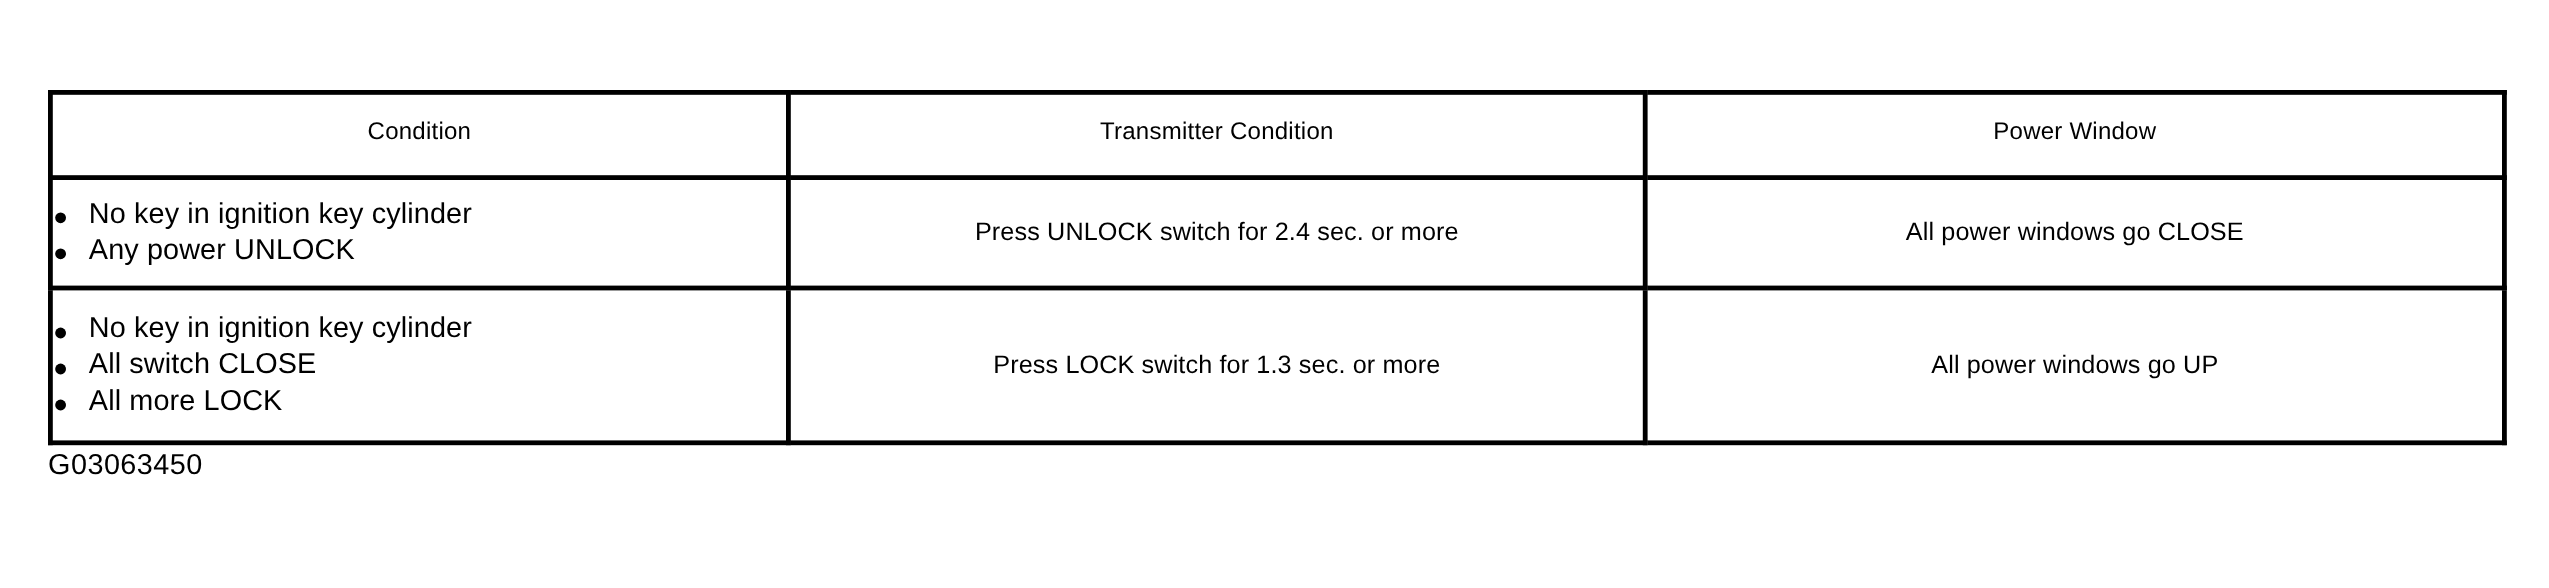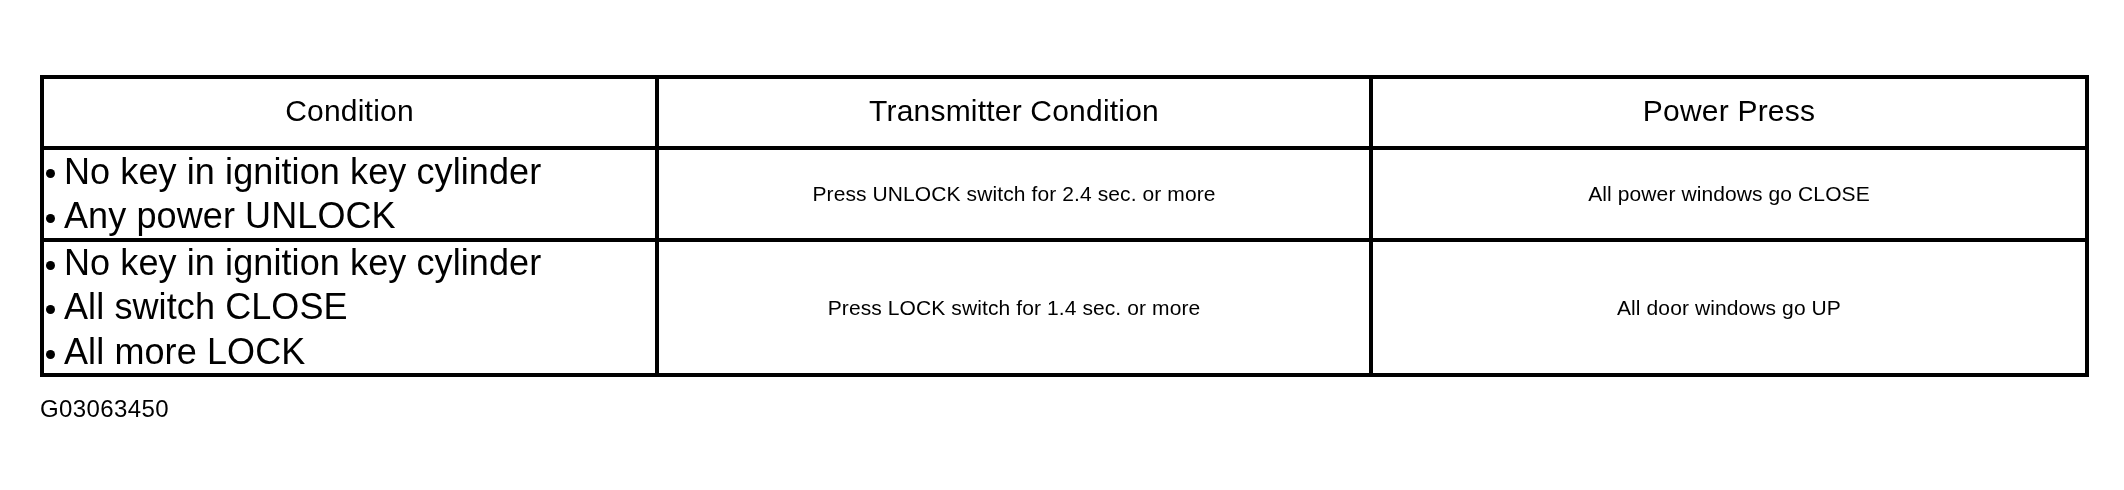--- a/index.html
+++ b/index.html
@@ -43,21 +43,21 @@
     padding: 0;
     vertical-align: middle;
     background: #ffffff;
   }
 
   
   .spec-table thead th {
     height: 55px;
     text-align: center;
     font-weight: normal;
-    font-size: 30px;
+    font-size: 20px;
     letter-spacing: 0.2px;
     padding: 4px 8px 8px 8px;
   }
 
   
   .cell-center {
     text-align: center;
     font-size: 21px;
     padding: 10px 14px;
     letter-spacing: 0.1px;
@@ -68,22 +68,22 @@
     padding: 16px 12px 16px 18px;
   }
 
   .bullet-list {
     list-style: none;
     margin: 0;
     padding: 0;
   }
   .bullet-list li {
     position: relative;
-    padding-left: 20px;
-    font-size: 36px;
+    padding-left: 30px;
+    font-size: 24px;
     line-height: 1.18;
     margin: 0 0 2px 0;
     white-space: nowrap;
     letter-spacing: 0.1px;
   }
   .bullet-list li:last-child { margin-bottom: 0; }
   .bullet-list li::before {
     content: "";
     position: absolute;
     left: 2px;
@@ -94,21 +94,21 @@
     background: #000000;
   }
 
   .row-1 td { height: 88px; }
   .row-2 td { height: 125px; }
 
   
   .figure-code {
     position: absolute;
     left: 40px;
-    top: 395px;
+    top: 374px;
     font-size: 24px;
     letter-spacing: 0.4px;
     white-space: nowrap;
   }
 </style>
 </head>
 <body>
 
 <div id="page">
 
@@ -116,21 +116,21 @@
     <colgroup>
       <col class="col-condition">
       <col class="col-transmitter">
       <col class="col-powerwindow">
     </colgroup>
 
     <thead>
       <tr>
         <th>Condition</th>
         <th>Transmitter Condition</th>
-        <th>Power Press</th>
+        <th>Power Window</th>
       </tr>
     </thead>
 
     <tbody>
 
       <tr class="row-1">
         <td class="cell-list">
           <ul class="bullet-list">
             <li>No key in ignition key cylinder</li>
             <li>Any power UNLOCK</li>
@@ -141,22 +141,22 @@
       </tr>
 
       <tr class="row-2">
         <td class="cell-list">
           <ul class="bullet-list">
             <li>No key in ignition key cylinder</li>
             <li>All switch CLOSE</li>
             <li>All more LOCK</li>
           </ul>
         </td>
-        <td class="cell-center">Press LOCK switch for 1.4 sec. or more</td>
-        <td class="cell-center">All door windows go UP</td>
+        <td class="cell-center">Press LOCK switch for 1.3 sec. or more</td>
+        <td class="cell-center">All power windows go UP</td>
       </tr>
 
     </tbody>
   </table>
 
   <div class="figure-code">G03063450</div>
 
 </div>
 
 </body></html>

